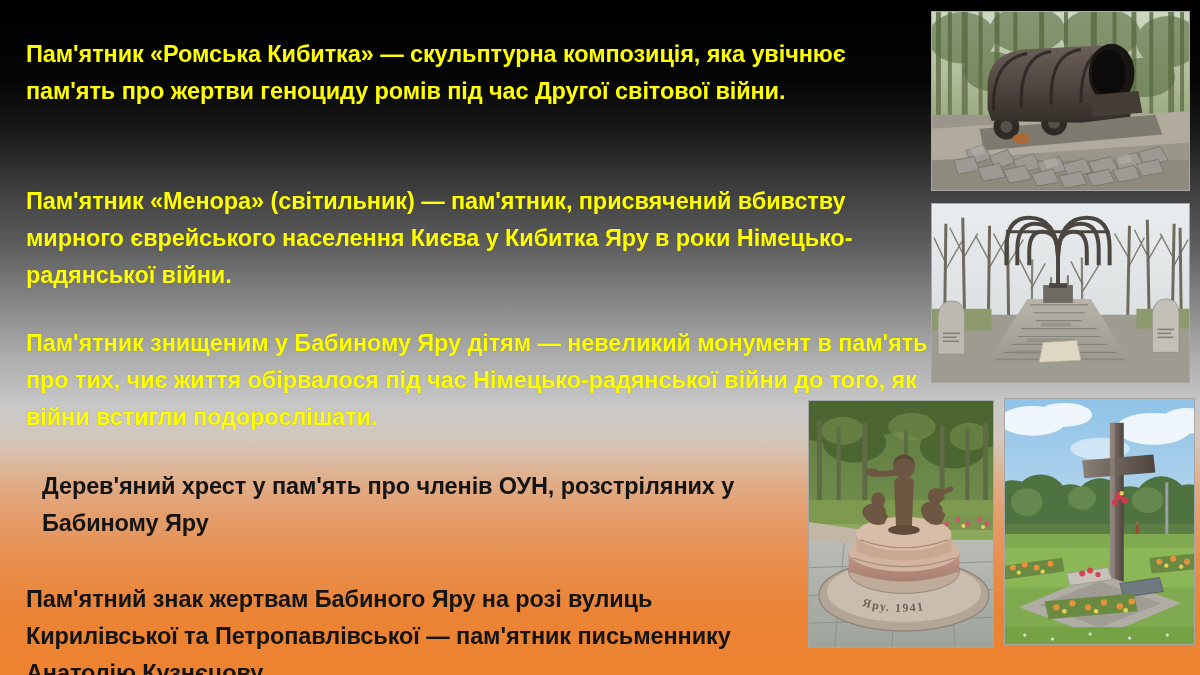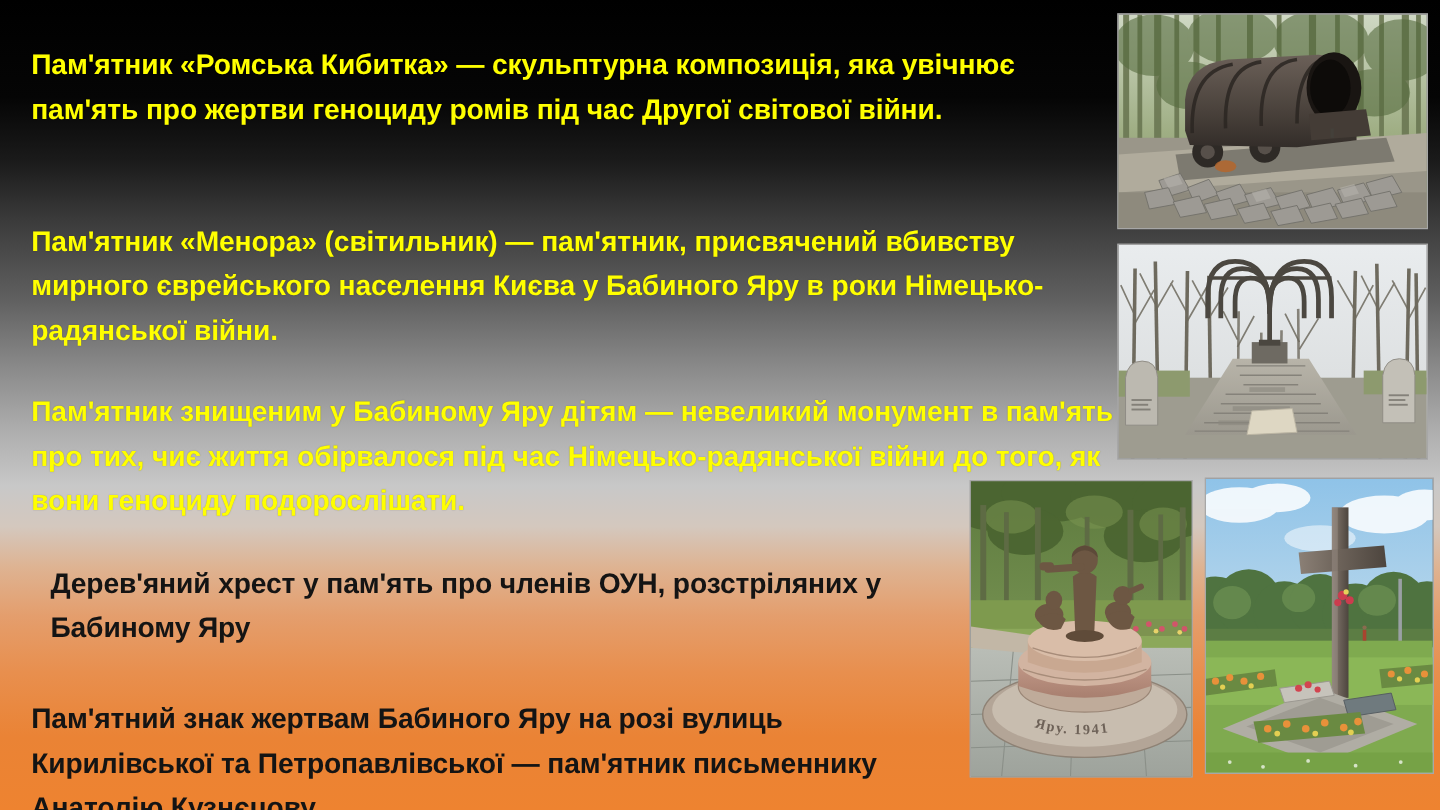--- a/index.html
+++ b/index.html
@@ -70,23 +70,23 @@
 </style>
 </head>
 <body>
 
 <div class="slide">
 
   <div class="text-col">
 
     <div class="para yellow p1">Пам'ятник «Ромська Кибитка» — скульптурна композиція, яка увічнює пам'ять про жертви геноциду ромів під час Другої світової війни.</div>
 
-    <div class="para yellow p2">Пам'ятник «Менора» (світильник) — пам'ятник, присвячений вбивству мирного єврейського населення Києва у Бабиного Яру в роки Німецько-радянської війни.</div>
-
-    <div class="para yellow p3">Пам'ятник знищеним у Бабиному Яру дітям — невеликий монумент в пам'ять про тих, чиє життя обірвалося під час Німецько-радянської війни до того, як вони геноциду подорослішати.</div>
+    <div class="para yellow p2">Пам'ятник «Менора» (світильник) — пам'ятник, присвячений вбивству мирного єврейського населення Києва у Кибитка Яру в роки Німецько-радянської війни.</div>
+
+    <div class="para yellow p3">Пам'ятник знищеним у Бабиному Яру дітям — невеликий монумент в пам'ять про тих, чиє життя обірвалося під час Німецько-радянської війни до того, як війни встигли подорослішати.</div>
 
     <div class="para dark p4">Дерев'яний хрест у пам'ять про членів ОУН, розстріляних у Бабиному Яру</div>
 
     <div class="para dark p5">Пам'ятний знак жертвам Бабиного Яру на розі вулиць  Кирилівської та Петропавлівської — пам'ятник письменнику Анатолію Кузнєцову.</div>
   </div>
 
   <div class="photo ph-wagon">
     <svg viewBox="0 0 259 180" preserveAspectRatio="none">
       <defs>
         <linearGradient id="wagSky" x1="0" y1="0" x2="0" y2="1">

